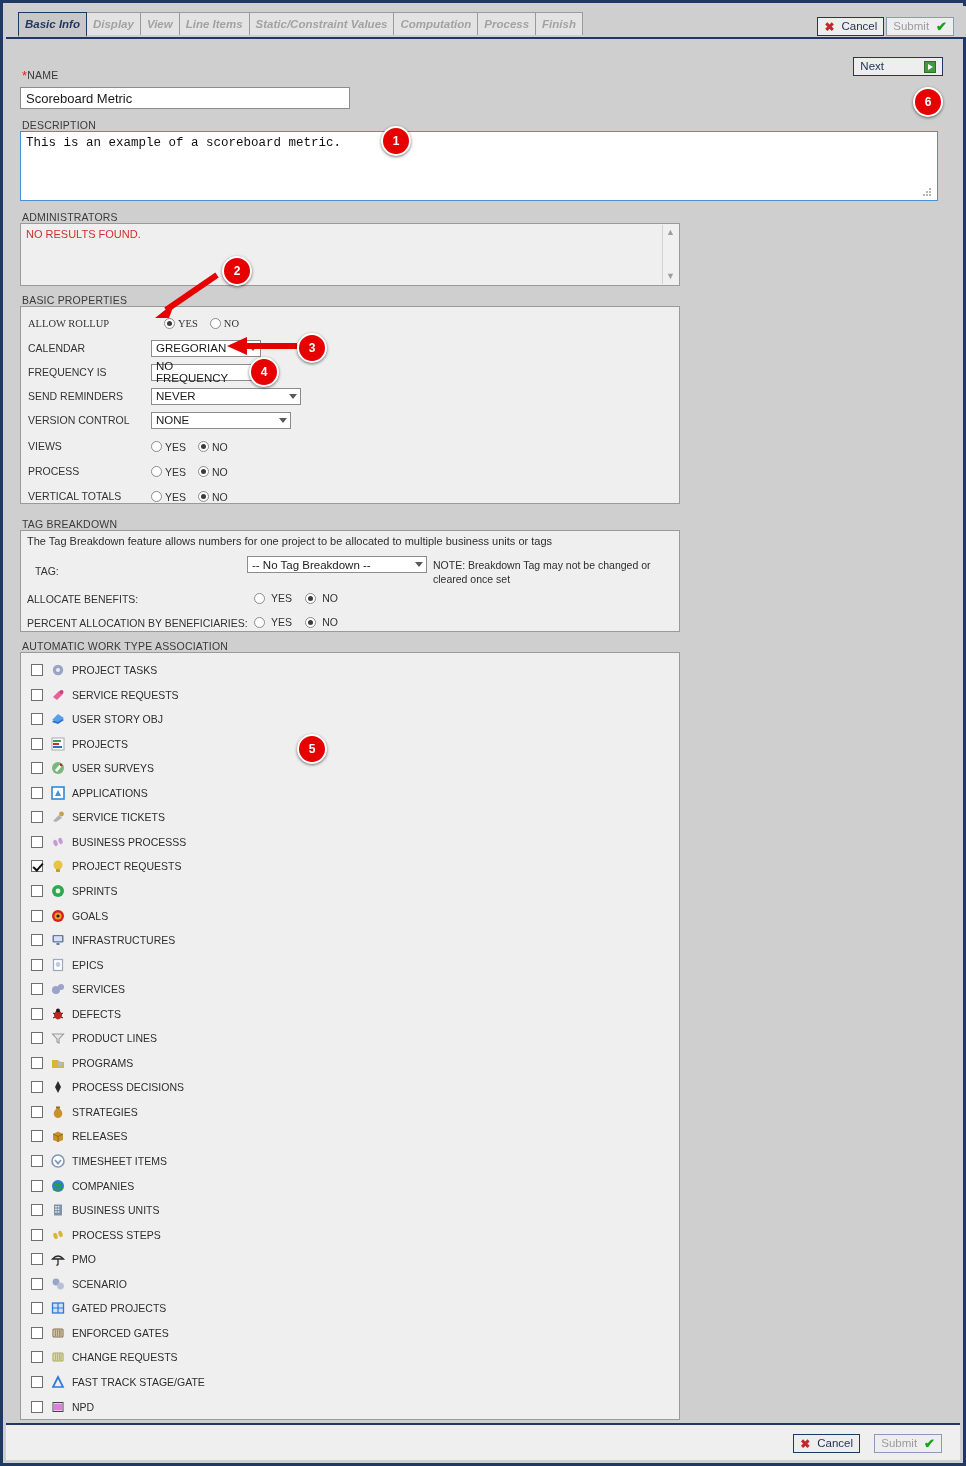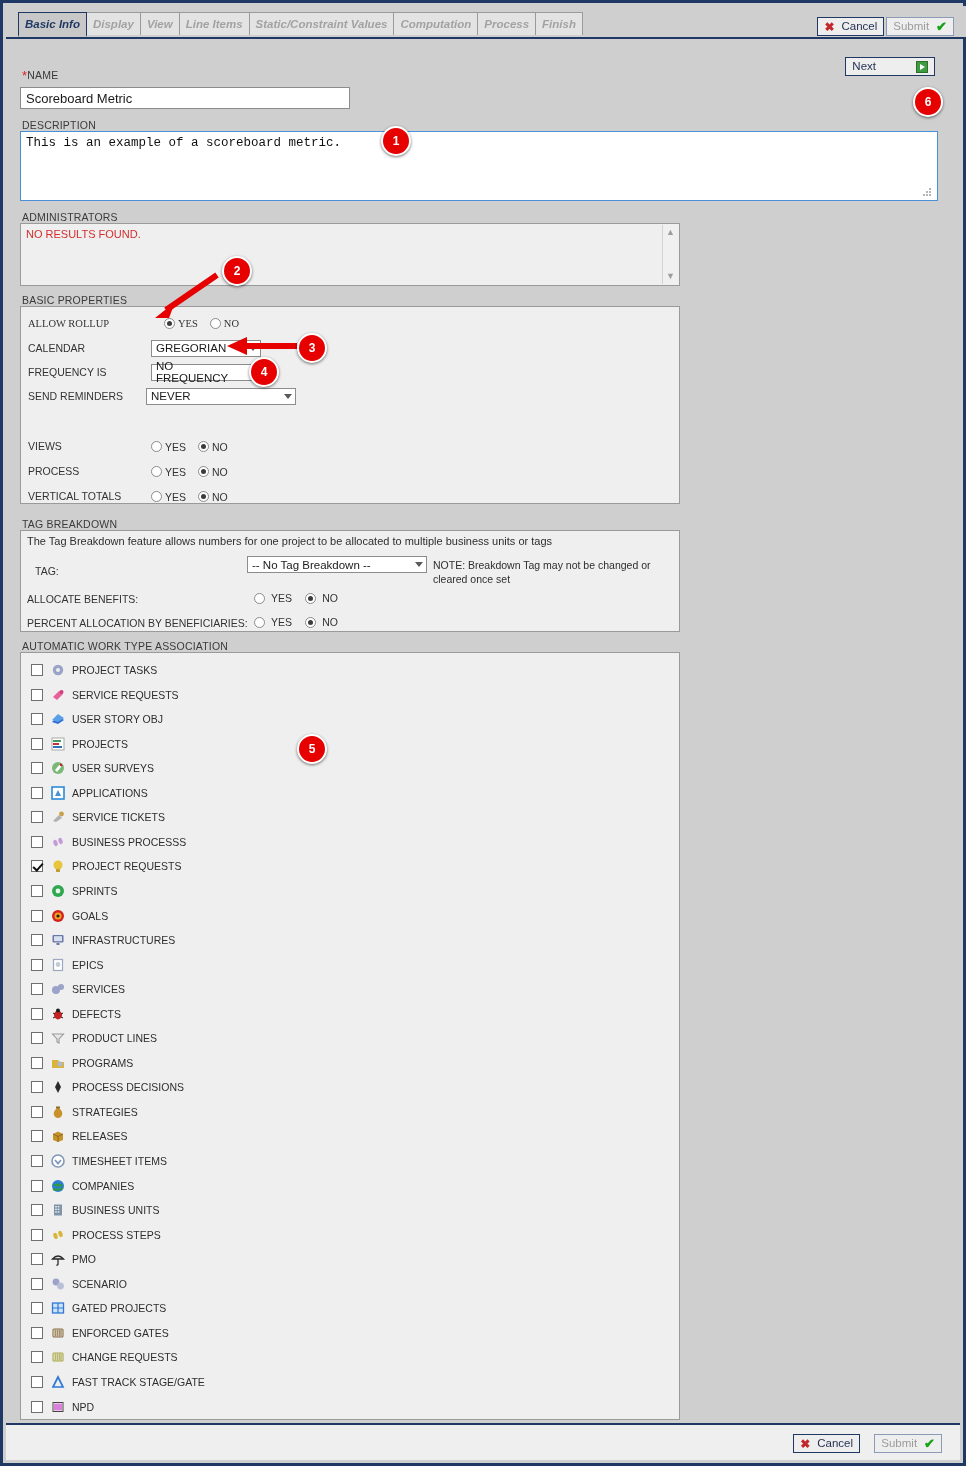--- a/index.html
+++ b/index.html
@@ -66,21 +66,21 @@
     line-height:15px;
     white-space:nowrap;
   }
   .btn.disabled{color:#9b9b9b;border-color:#8c9bb5;background:#eeeeee;}
   .gly{font-size:12px;line-height:12px;}
   .x-red{color:#c3272b;font-weight:bold;font-size:12px;}
   .v-green{color:#19a319;font-weight:bold;font-size:13px;}
   #topbtns{position:absolute;right:12px;top:11px;display:flex;}
   #topbtns .btn{margin-left:2px;}
   
-  #nextbtn{position:absolute;right:28px;top:54px;gap:40px;}
+  #nextbtn{position:absolute;right:20px;top:54px;gap:40px;}
   .playicon{
     display:inline-block;width:12px;height:12px;background:#3f9b3f;
     border:1px solid #2c6f2c;position:relative;box-sizing:border-box;
   }
   .playicon::after{
     content:"";position:absolute;left:3px;top:2px;
     border-left:5px solid #ffffff;border-top:3px solid transparent;border-bottom:3px solid transparent;
   }
   
   .flabel{
@@ -249,22 +249,29 @@
         </div>
         <div class="prow" style="left: 7px; top: 56px; width: 640px;">
           <span class="pname" style="width: 118px; flex: 0 0 auto;">FREQUENCY IS</span>
           <span class="sel" style="width: 110px; margin-left: 5px;">
             <span>NO FREQUENCY</span>
             <span class="caret"></span>
           </span>
         </div>
         <div class="prow" style="left: 7px; top: 80px; width: 640px;">
           <span class="pname" style="width: 118px; flex: 0 0 auto;">SEND REMINDERS</span>
-          <span class="sel" style="width: 150px; ">
+          <span class="sel" style="width: 150px; margin-left: 5px;">
             <span>NEVER</span>
+            <span class="caret"></span>
+          </span>
+        </div>
+        <div class="prow" style="left: 7px; top: 104px; width: 640px;">
+          <span class="pname" style="width: 118px; flex: 0 0 auto;">VERSION CONTROL</span>
+          <span class="sel" style="width: 140px; margin-left: 5px;">
+            <span>NONE</span>
             <span class="caret"></span>
           </span>
         </div>
         <div class="prow" style="left: 7px; top: 130px; width: 640px;">
           <span class="pname" style="width: 118px; flex: 0 0 auto;">VIEWS</span>
           <span style="margin-left: 5px;"><span class="radio"></span><span class="rlabel">YES</span><span class="radio on" style="margin-left: 12px;"></span><span class="rlabel">NO</span></span>
         </div>
         <div class="prow" style="left: 7px; top: 155px; width: 640px;">
           <span class="pname" style="width: 118px; flex: 0 0 auto;">PROCESS</span>
           <span style="margin-left: 5px;"><span class="radio"></span><span class="rlabel">YES</span><span class="radio on" style="margin-left: 12px;"></span><span class="rlabel">NO</span></span>

